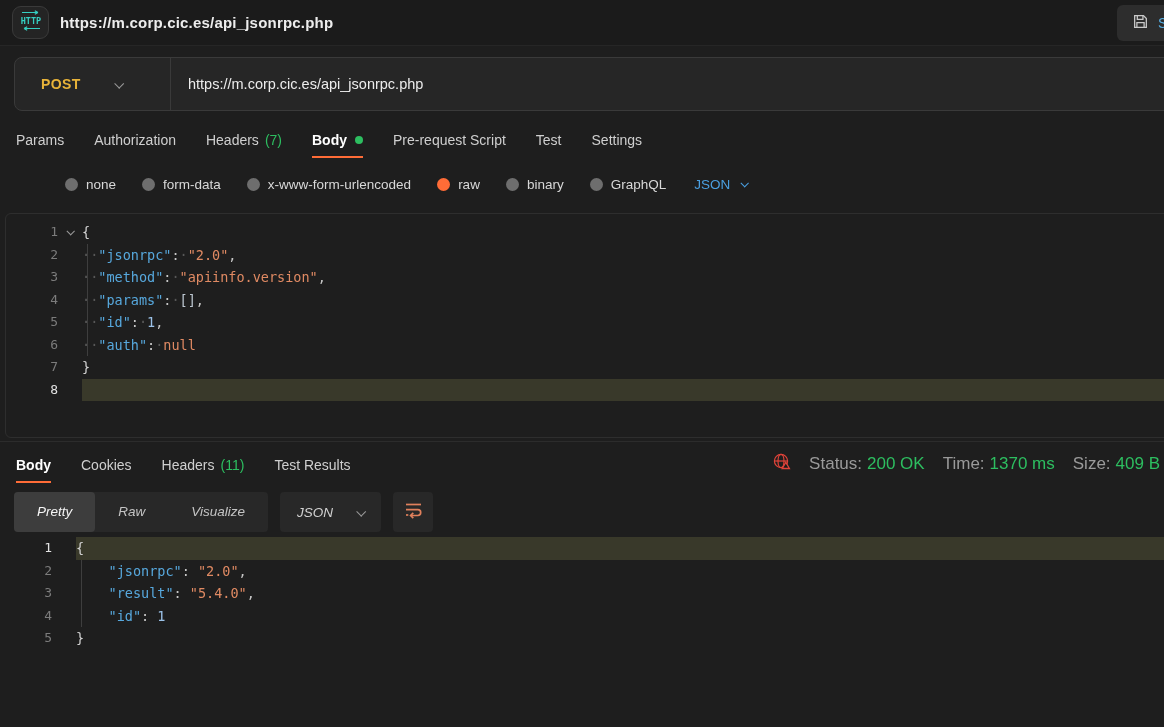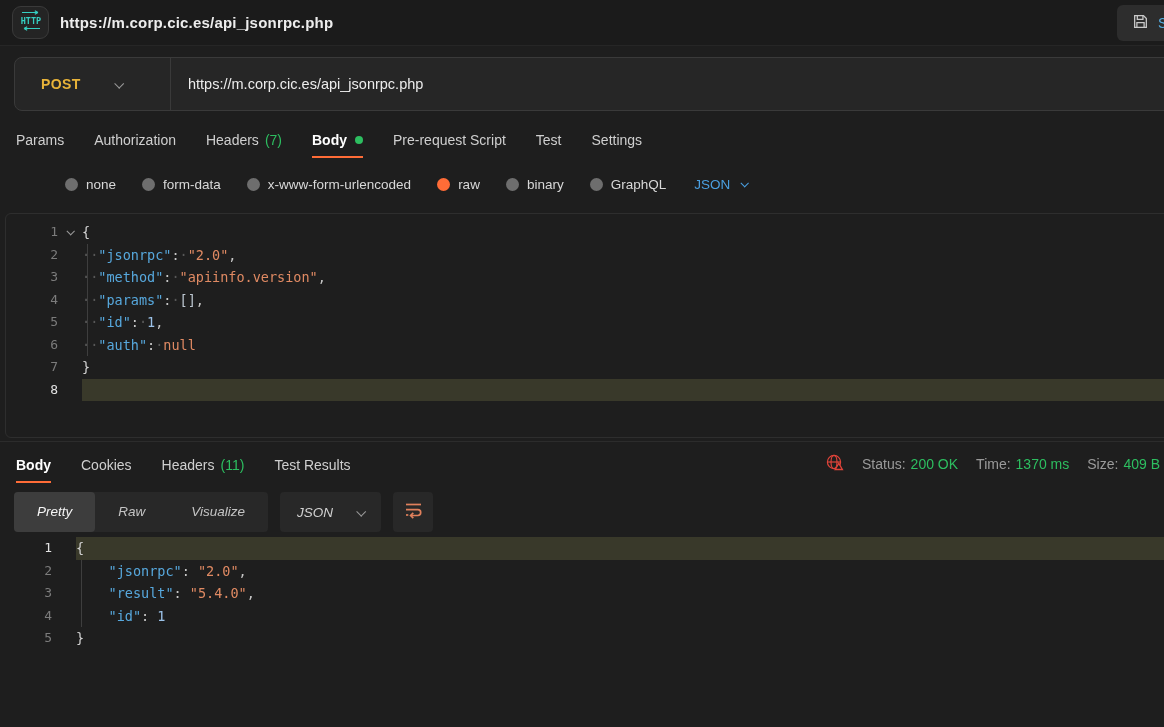--- a/index.html
+++ b/index.html
@@ -102,21 +102,21 @@
   .tk-brk  { color:#bdc7d1; }
   .tk-ws   { color:#585858; }
   .indent-guide { position:absolute; width:1px; background:#3e3e3e; left:81px; }
 
   
   .h-divider { position:absolute; left:0; top:441px; width:100%; height:1px; background:#2c2c2c; }
 
   
   .status-bar {
     position:absolute; top:446px; right:4px; height:36px;
-    display:flex; align-items:center; gap:18px; font-size:14px;
+    display:flex; align-items:center; gap:18px; font-size:17px;
   }
   .meta-group { display:flex; align-items:center; gap:5px; }
   .meta-label { color:#9a9a9a; }
   .meta-value { color:#2dbe60; }
 
   
   .resp-toolbar { position:absolute; left:14px; top:492px; height:40px; display:flex; align-items:center; gap:12px;font-style:italic; }
   .segmented { display:flex; background:#282828; border-radius:4px; height:40px; align-items:center; }
   .seg { padding:0 23px; height:40px; line-height:40px; font-size:13.5px; color:#c4c4c4; border-radius:4px; }
   .seg.active { background:#3d3d3d; color:#f5f5f5; }

